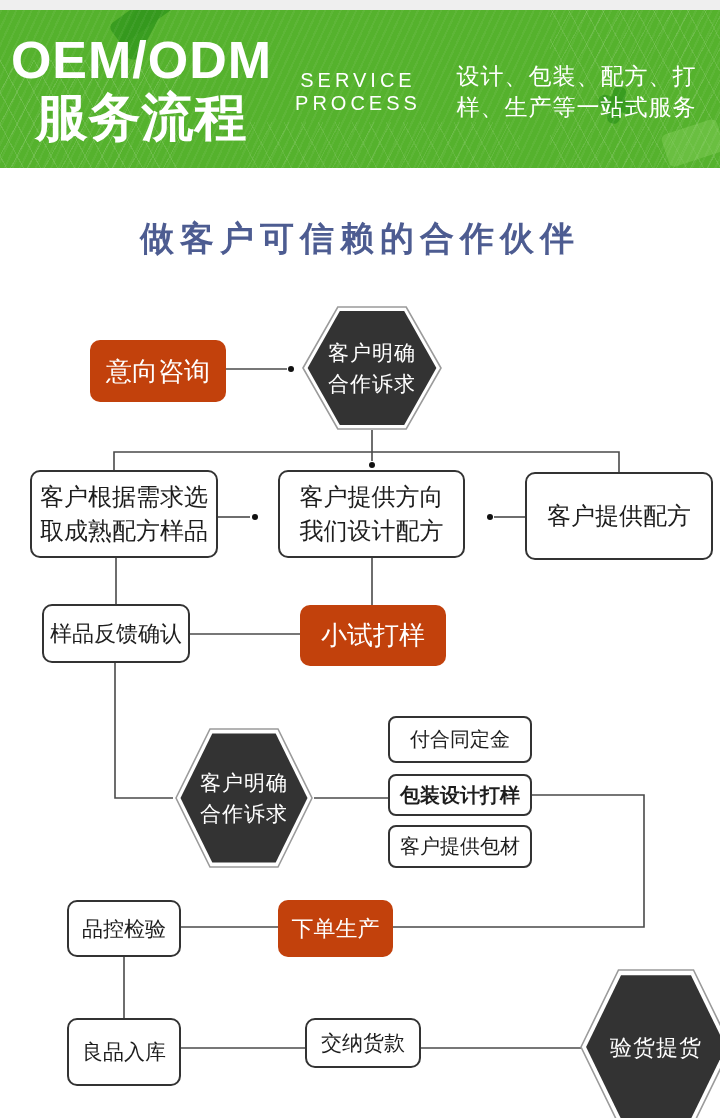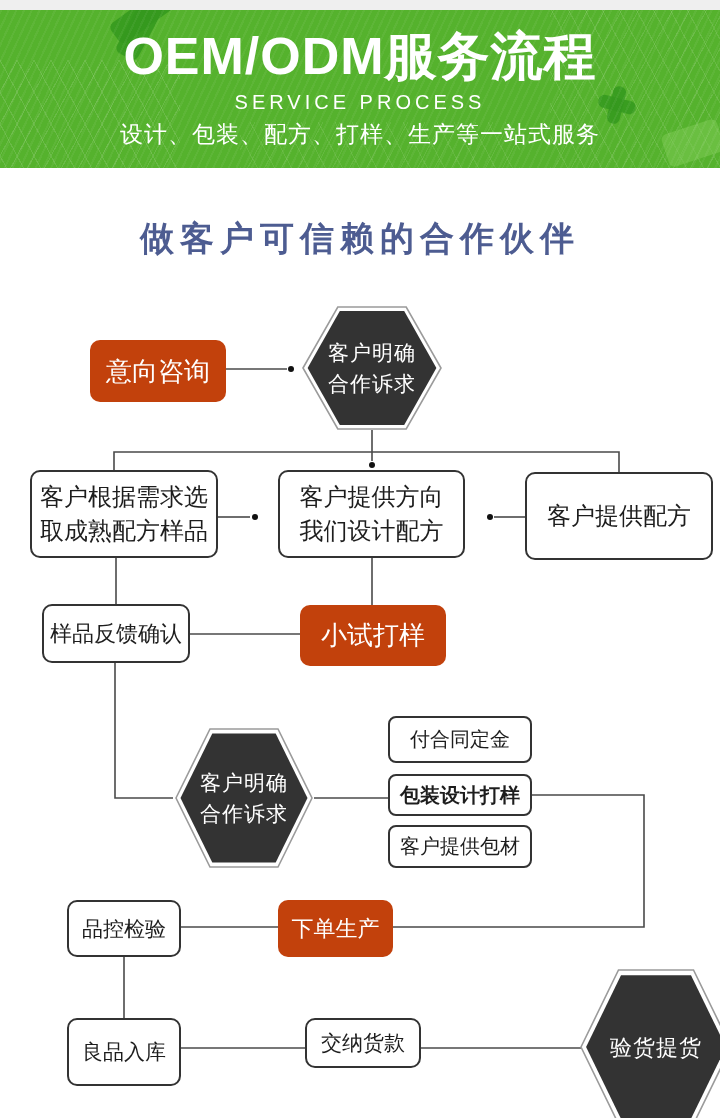--- a/index.html
+++ b/index.html
@@ -6,21 +6,21 @@
   .page{
     position:relative;width:720px;height:1118px;overflow:hidden;background:#ffffff;
     font-family:"Liberation Sans","DejaVu Sans",sans-serif;
   }
   
   .topstrip{position:absolute;left:0;top:0;width:720px;height:10px;background:#efefef;}
   
   .banner{
     position:absolute;left:0;top:10px;width:720px;height:158px;
     background:#55b22d;overflow:hidden;
-    display:flex;flex-direction:column;align-items:center;justify-content:center;
+    display:flex;flex-direction:row;align-items:center;justify-content:center;
     text-align:center;color:#fff;
   }
   .banner::after{ 
     content:"";position:absolute;inset:0;
     background:repeating-linear-gradient(115deg,rgba(255,255,255,.05) 0 2px,rgba(0,0,0,0) 2px 7px);
     pointer-events:none;
   }
   .deco{position:absolute;pointer-events:none;}
   .deco-bar{background:#35991f;border-radius:6px;opacity:.85;}
   .deco-bar.light{background:#7ccb52;opacity:.55;}

